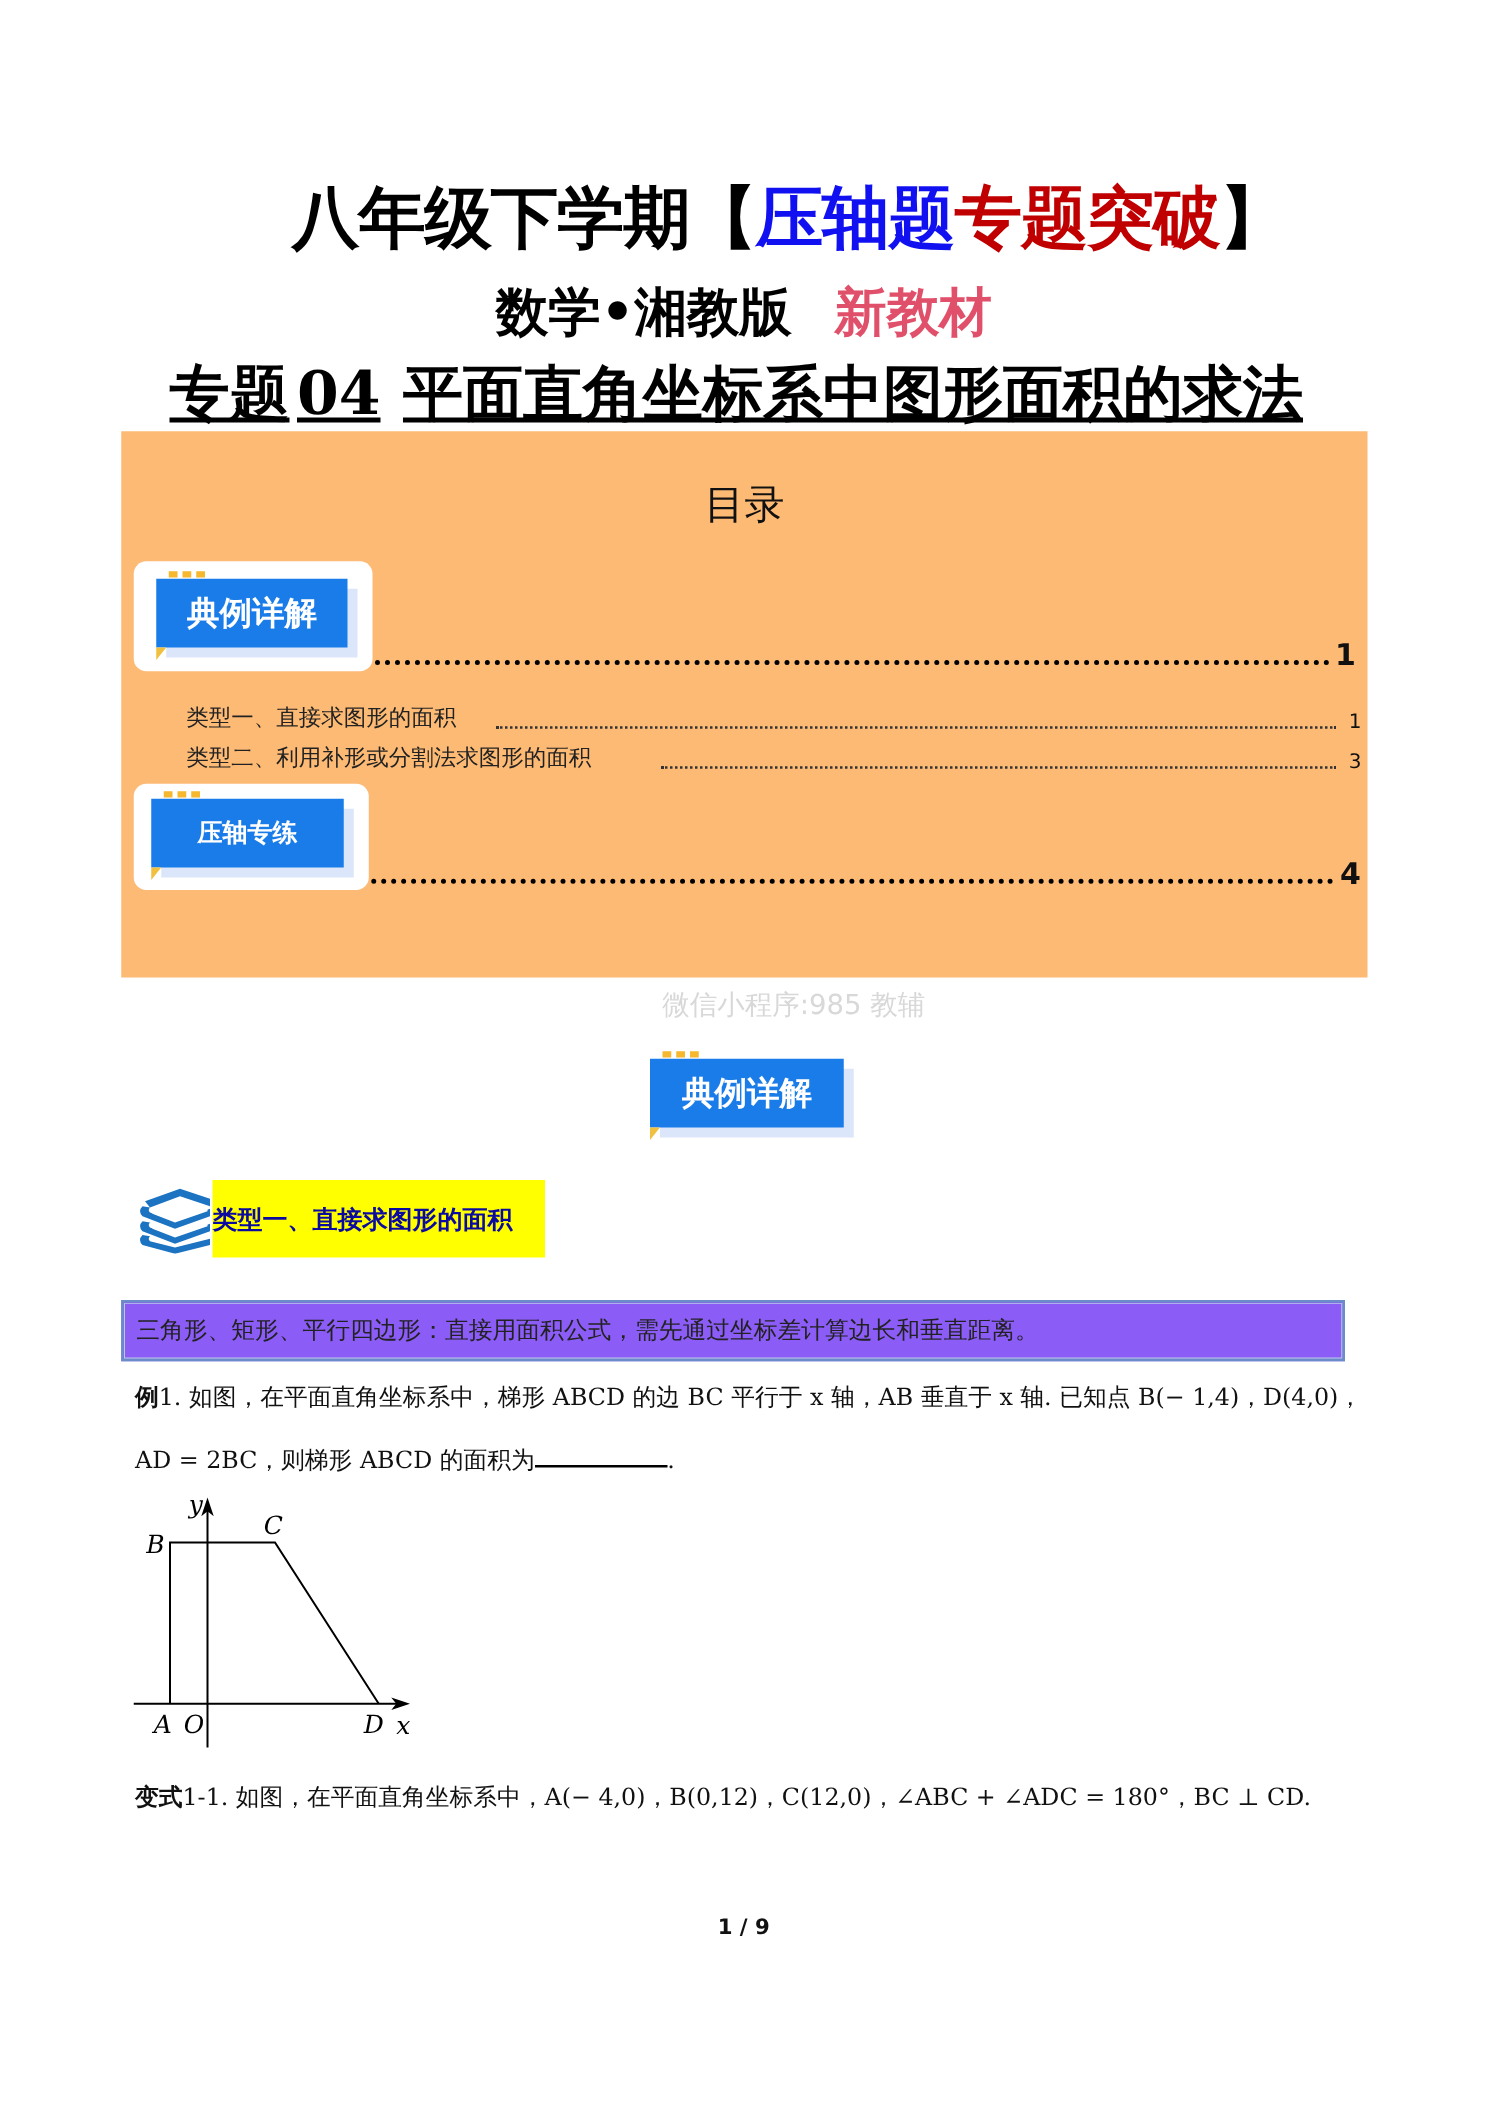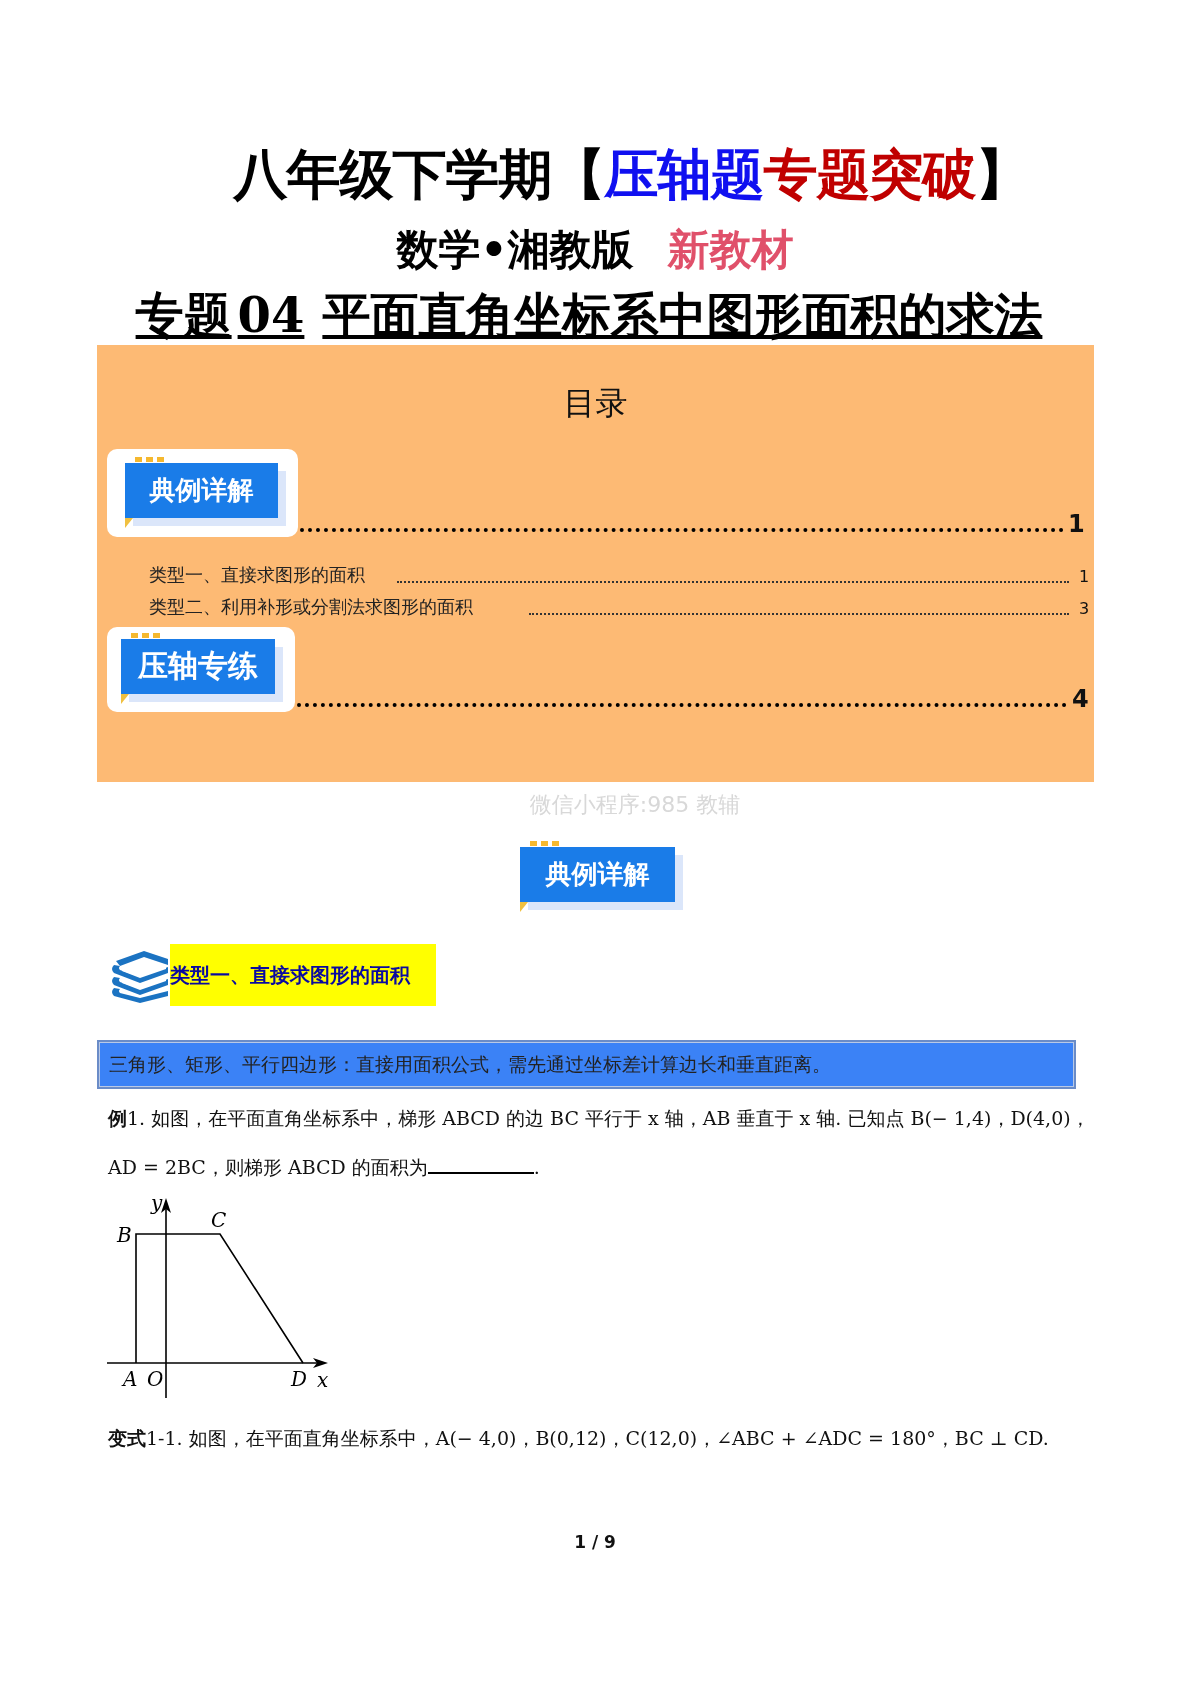--- a/index.html
+++ b/index.html
@@ -69,21 +69,21 @@
     font-family: "DejaVu Sans", "Liberation Sans", sans-serif; line-height: 30px; padding-left: 40px;
   }
 
   .section-head { left: 110px; top: 944px; height: 62px; display: flex; align-items: center; }
   .yellow {
     background: #ffff00; color: #0a0aa0; font-family: "DejaVu Sans", "Liberation Sans", sans-serif;
     font-weight: bold; font-size: 20px; height: 62px; line-height: 62px; padding: 0 4px 0 0; width: 262px;
   }
 
   .callout {
-    left: 97px; top: 1040px; width: 979px; height: 49px; background: #3b82f6;
+    left: 97px; top: 1040px; width: 979px; height: 49px; background: #8b5cf6;
     border: 2px solid #6a8cc8; box-sizing: border-box; box-shadow: inset 0 0 0 1px #b9c9e6;
     font-size: 19px; line-height: 45px; padding-left: 10px; color: #222;
   }
   .para { left: 108px; font-size: 19px; line-height: 28px; color: #111; white-space: nowrap; }
   .para b { font-family: "DejaVu Sans", "Liberation Sans", sans-serif; }
   .blank { display: inline-block; width: 106px; border-bottom: 2px solid #000; height: 20px; vertical-align: baseline; }
   .pageno {
     left: 0; width: 1190px; top: 1532px; text-align: center; font-family: "DejaVu Sans", "Liberation Sans", sans-serif;
     font-weight: bold; font-size: 17px;
   }
@@ -120,21 +120,21 @@
 
   <div class="abs toc-entry" style="left:52px; top:218px;">类型一、直接求图形的面积</div>
   <div class="abs leader-small" style="left:300px; top:236px; width:672px;"></div>
   <div class="abs toc-num-small" style="left:982px; top:220px;">1</div>
 
   <div class="abs toc-entry" style="left:52px; top:250px;">类型二、利用补形或分割法求图形的面积</div>
   <div class="abs leader-small" style="left:432px; top:268px; width:540px;"></div>
   <div class="abs toc-num-small" style="left:982px; top:252px;">3</div>
 
   <div class="abs badge-wrap" style="left:10px; top:282px; width:188px; height:85px;">
-    <div class="badge" style="left:14px; top:12px; width:154px; height:55px; font-size:30px;">
+    <div class="badge" style="left:14px; top:12px; width:154px; height:55px; font-size:20px;">
       <div class="dots">
           <span></span>
           <span></span>
           <span></span>
         </div>
       <span>压轴专练</span>
       <div class="fold"></div>
     </div>
   </div>
   <div class="abs leader-big" style="left:200px; top:358px; width:770px;"></div>

